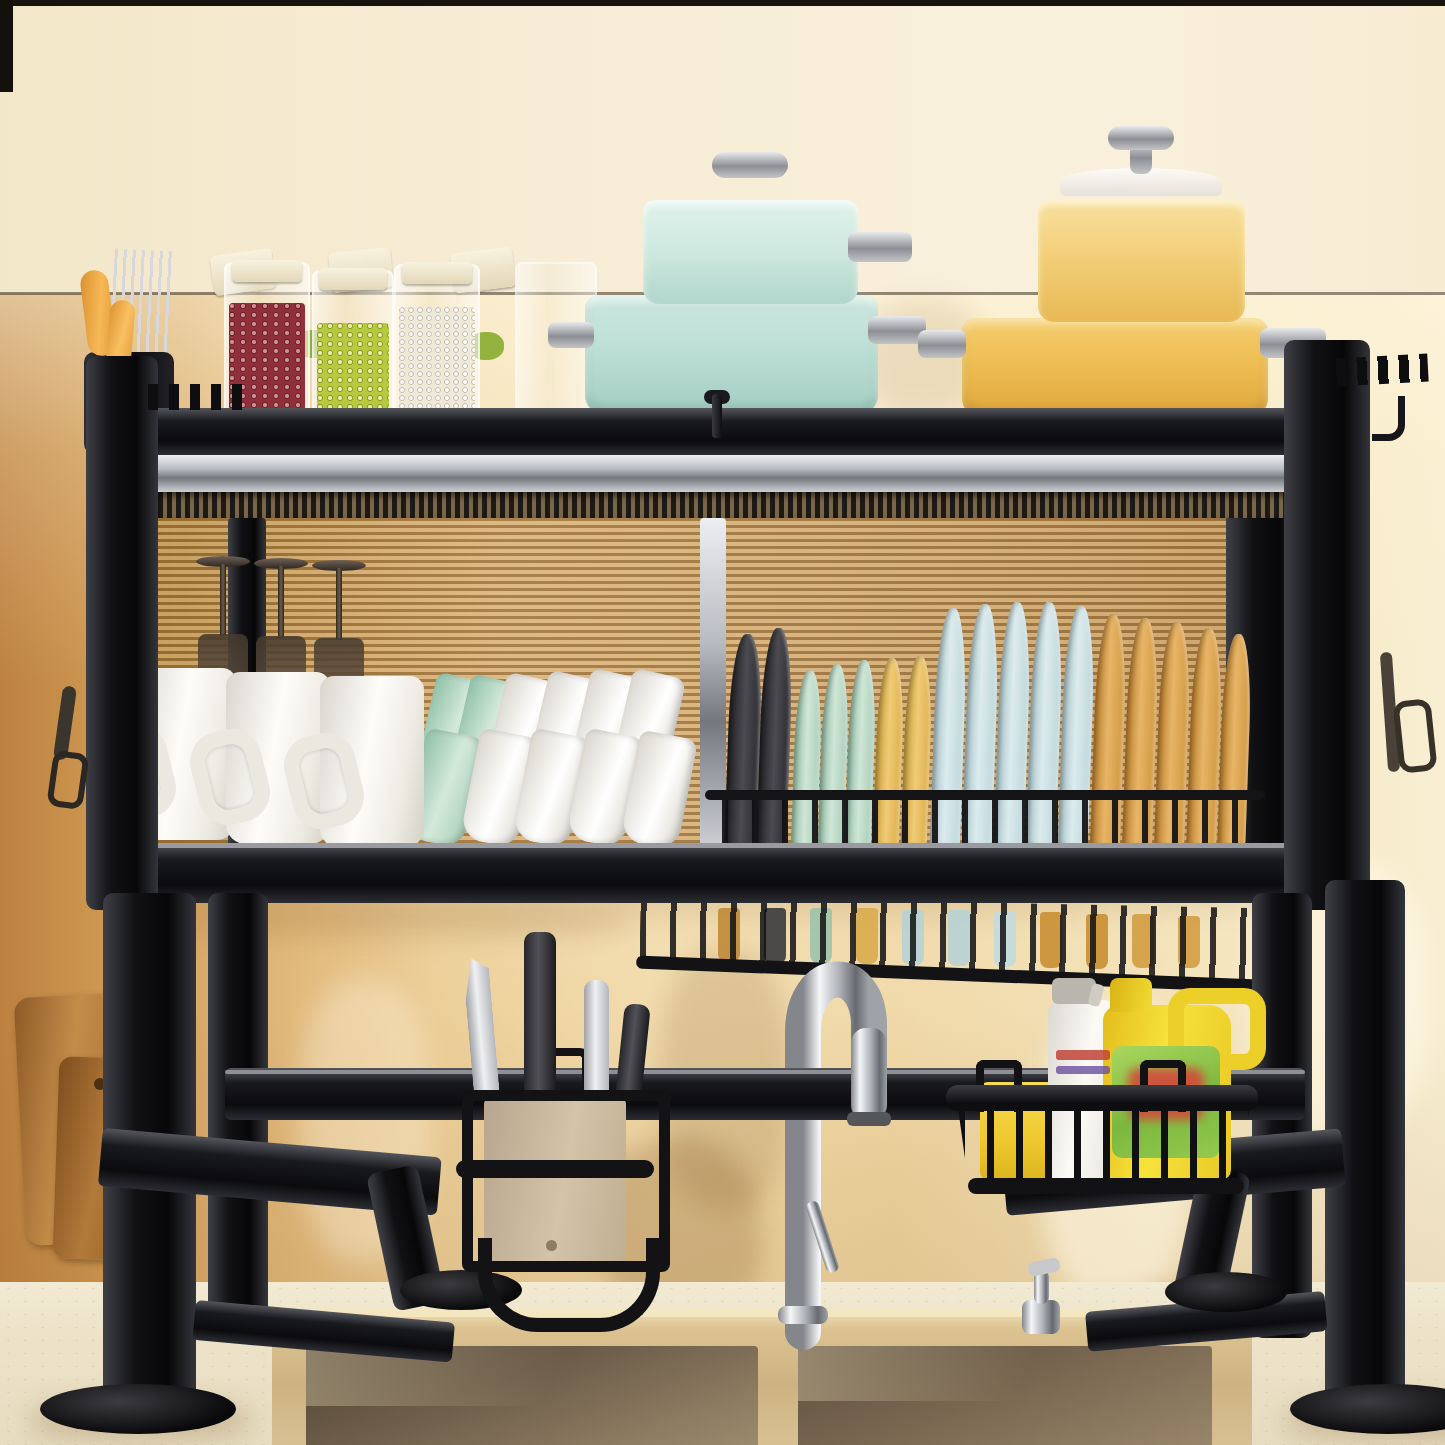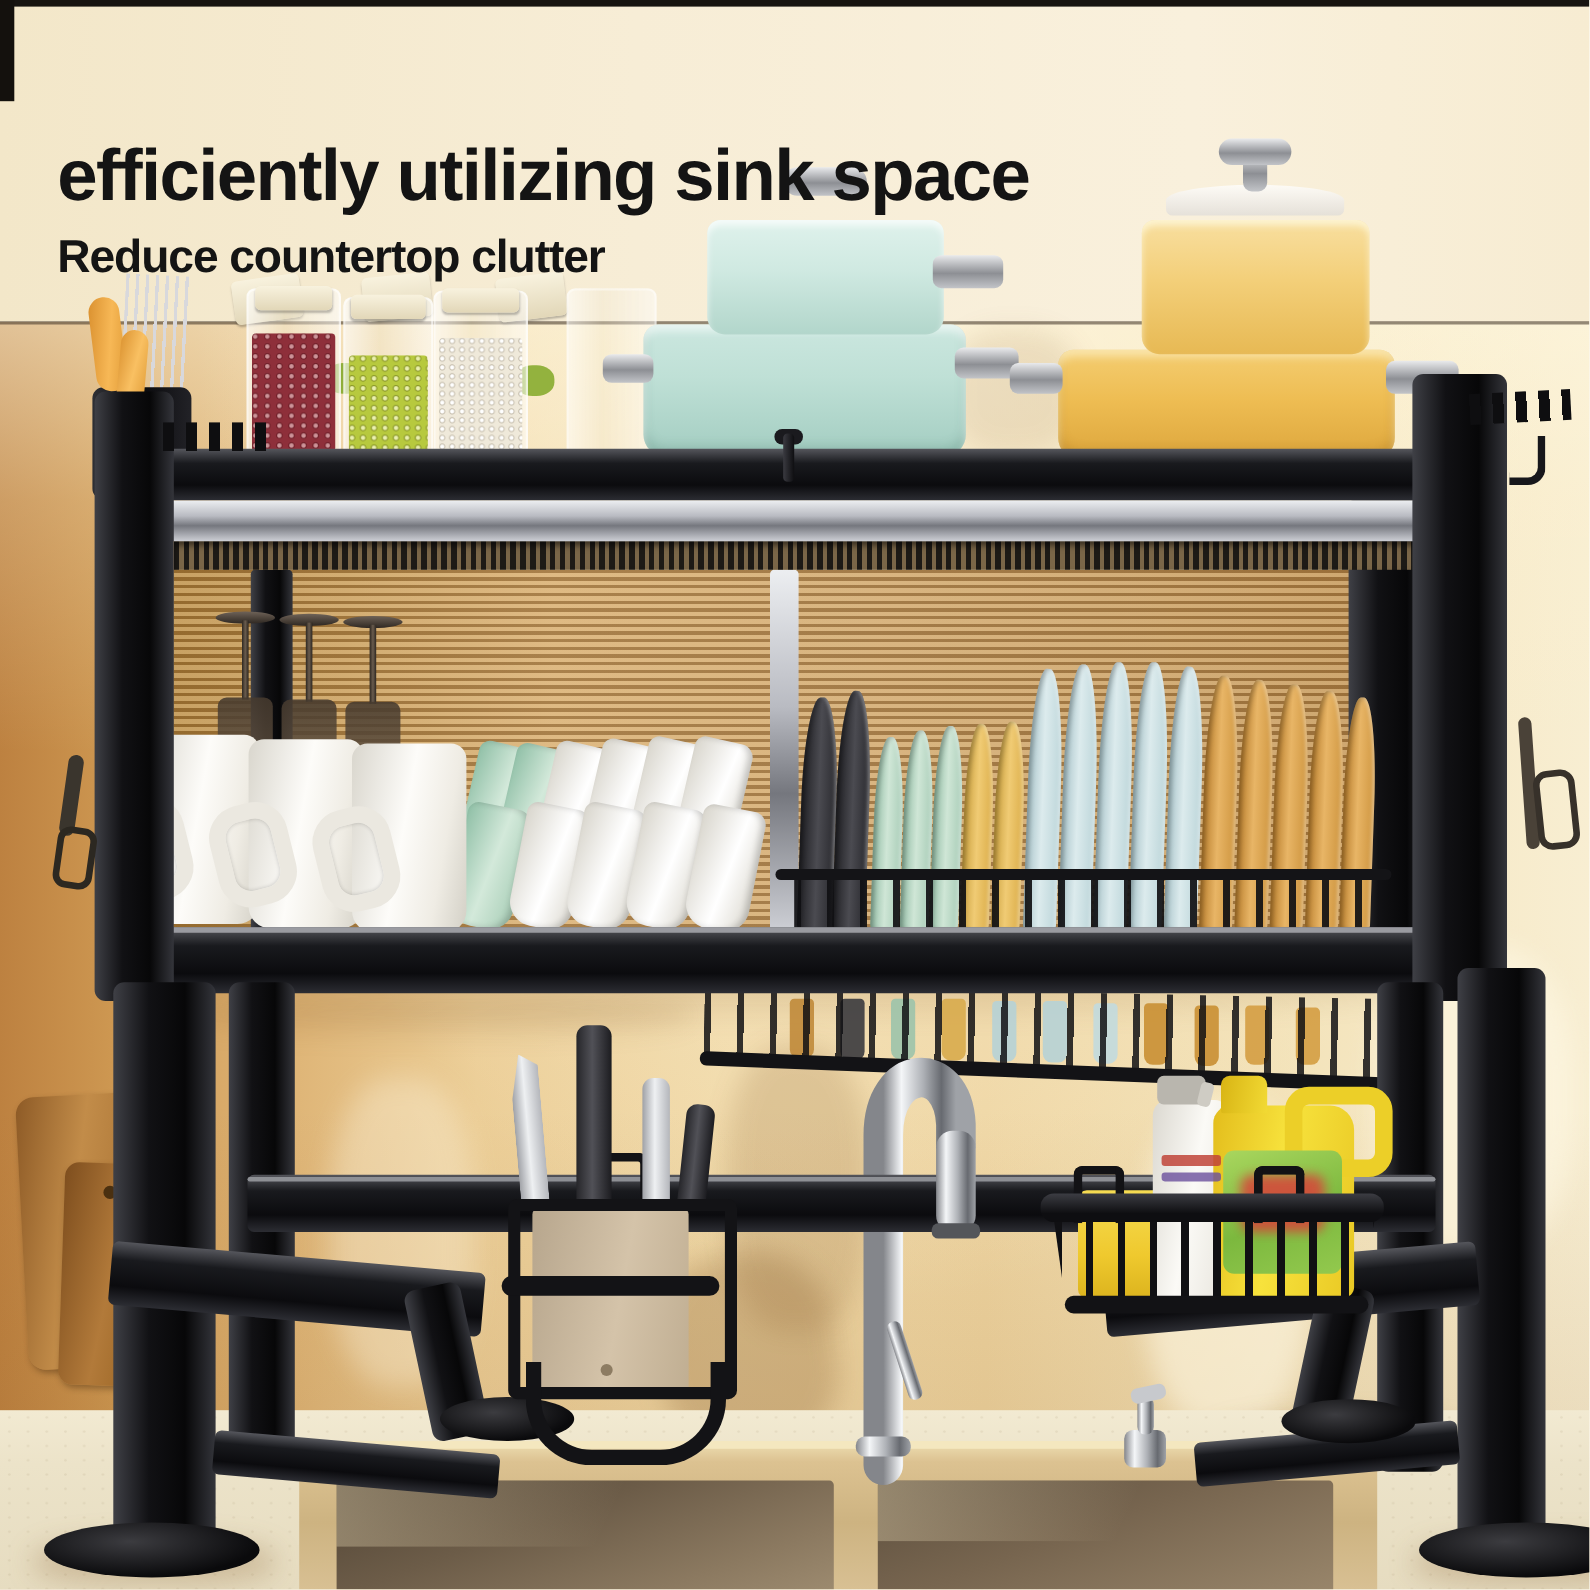--- a/index.html
+++ b/index.html
@@ -345,16 +345,14 @@
   <div class="a" style="left:1112px;top:1046px;width:108px;height:112px;border-radius:10px;z-index:53;
        background:linear-gradient(160deg,#a9d65e,#7cb83e 55%,#93c94e);"></div>
   <div class="a" style="left:1128px;top:1068px;width:76px;height:52px;border-radius:10px;background:#d8433a;z-index:53;filter:blur(5px);opacity:.85;"></div>
 
   <div class="a" style="left:976px;top:1060px;width:30px;height:44px;border:8px solid #121215;border-bottom:none;border-radius:8px 8px 0 0;z-index:55;"></div>
   <div class="a" style="left:1140px;top:1060px;width:30px;height:44px;border:8px solid #121215;border-bottom:none;border-radius:8px 8px 0 0;z-index:55;"></div>
   <div class="a wirebars" style="left:958px;top:1108px;width:292px;height:84px;z-index:54;clip-path:polygon(0 0,100% 0,94% 100%,4% 100%);background:repeating-linear-gradient(90deg,#101013 0 7px,rgba(0,0,0,0) 7px 29px);"></div>
   <div class="a" style="left:946px;top:1085px;width:312px;height:26px;background:linear-gradient(180deg,#3c3d43,#0e0e11 70%);border-radius:12px;z-index:55;"></div>
   <div class="a" style="left:968px;top:1178px;width:276px;height:16px;background:#121215;border-radius:8px;z-index:55;"></div>
 
-  <div class="headline-line" style="top:126px;font-size:66px;">efficiently utilizing sink space</div>
-  <div class="headline-line" style="top:212px;font-size:42px;letter-spacing:-1px;">Reduce countertop clutter</div>
 
 </div>
 
 </body></html>

